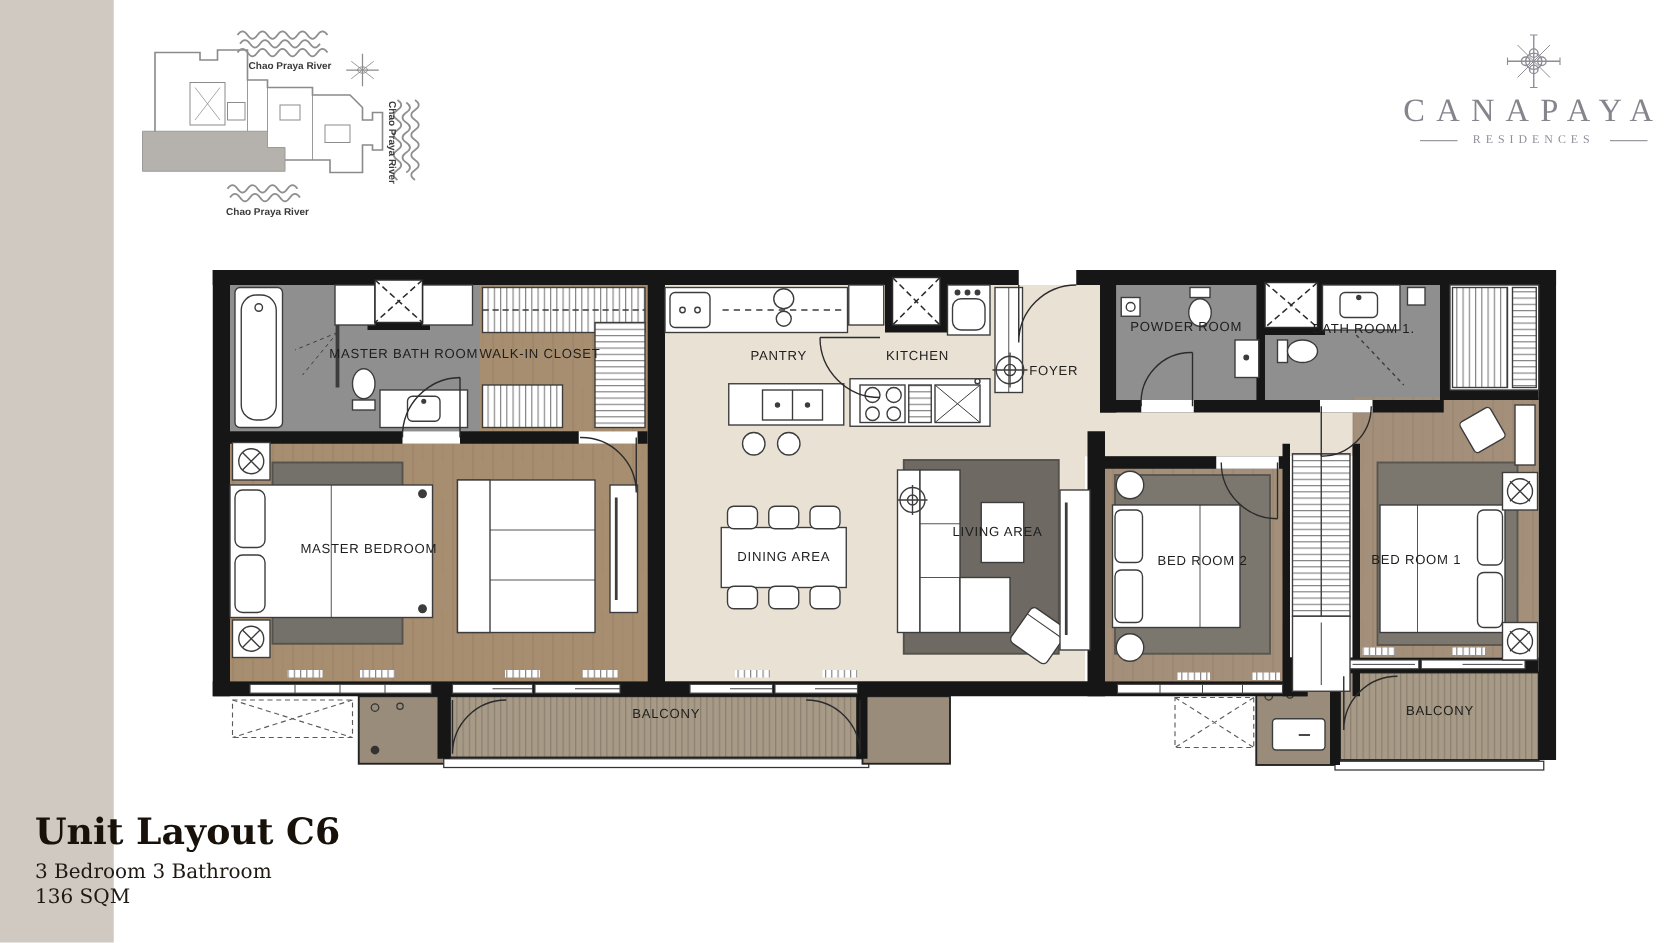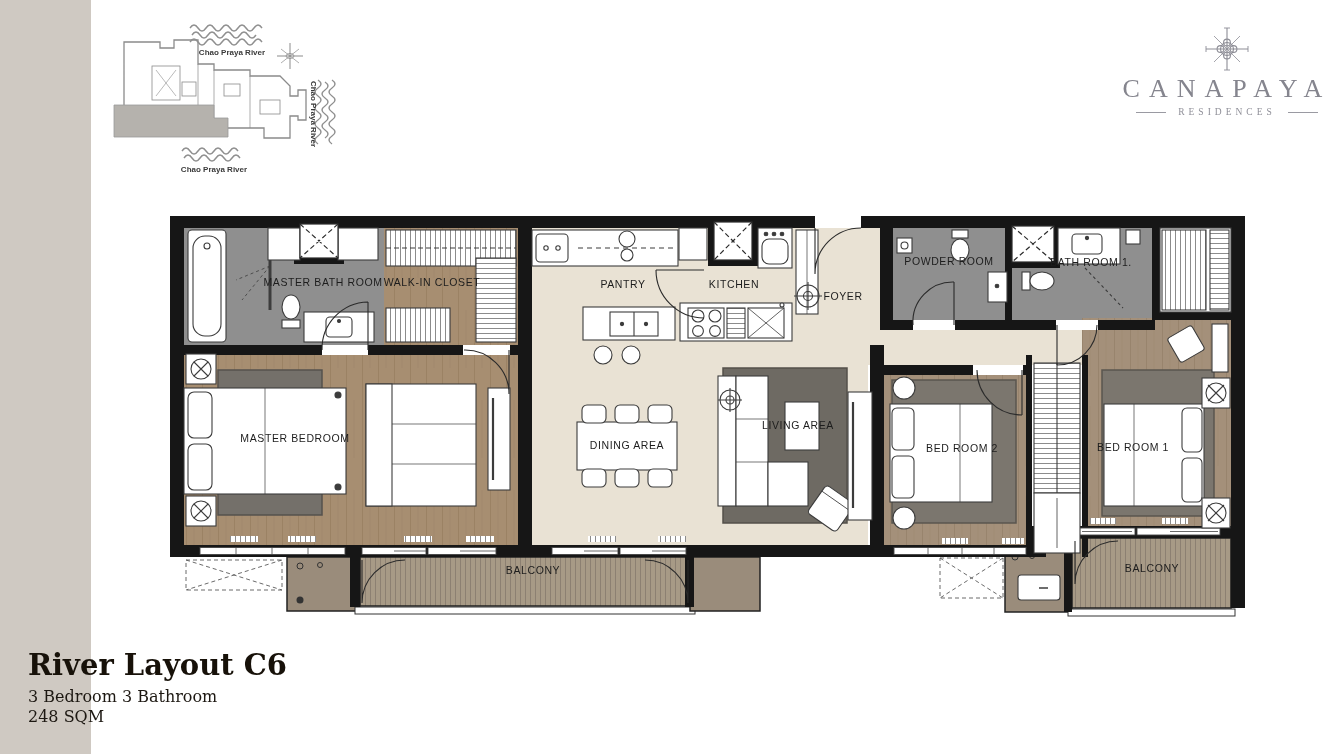--- a/index.html
+++ b/index.html
@@ -473,16 +473,16 @@
   <text class="rm" x="628" y="221" fill="#ffffff">LIVING AREA</text>
   <text class="rm" x="792" y="244">BED ROOM 2</text>
   <text class="rm" x="963" y="243">BED ROOM 1</text>
   <text class="rm" x="363" y="366">BALCONY</text>
   <text class="rm" x="982" y="364">BALCONY</text>
 </g>
 </svg>
 </div>
 
 <div class="titleblock">
-  <h1>River Layout C6</h1>
+  <h1>Unit Layout C6</h1>
   <p>3 Bedroom 3 Bathroom</p>
-  <p>248 SQM</p>
+  <p>136 SQM</p>
 </div>
 
 </body></html>

